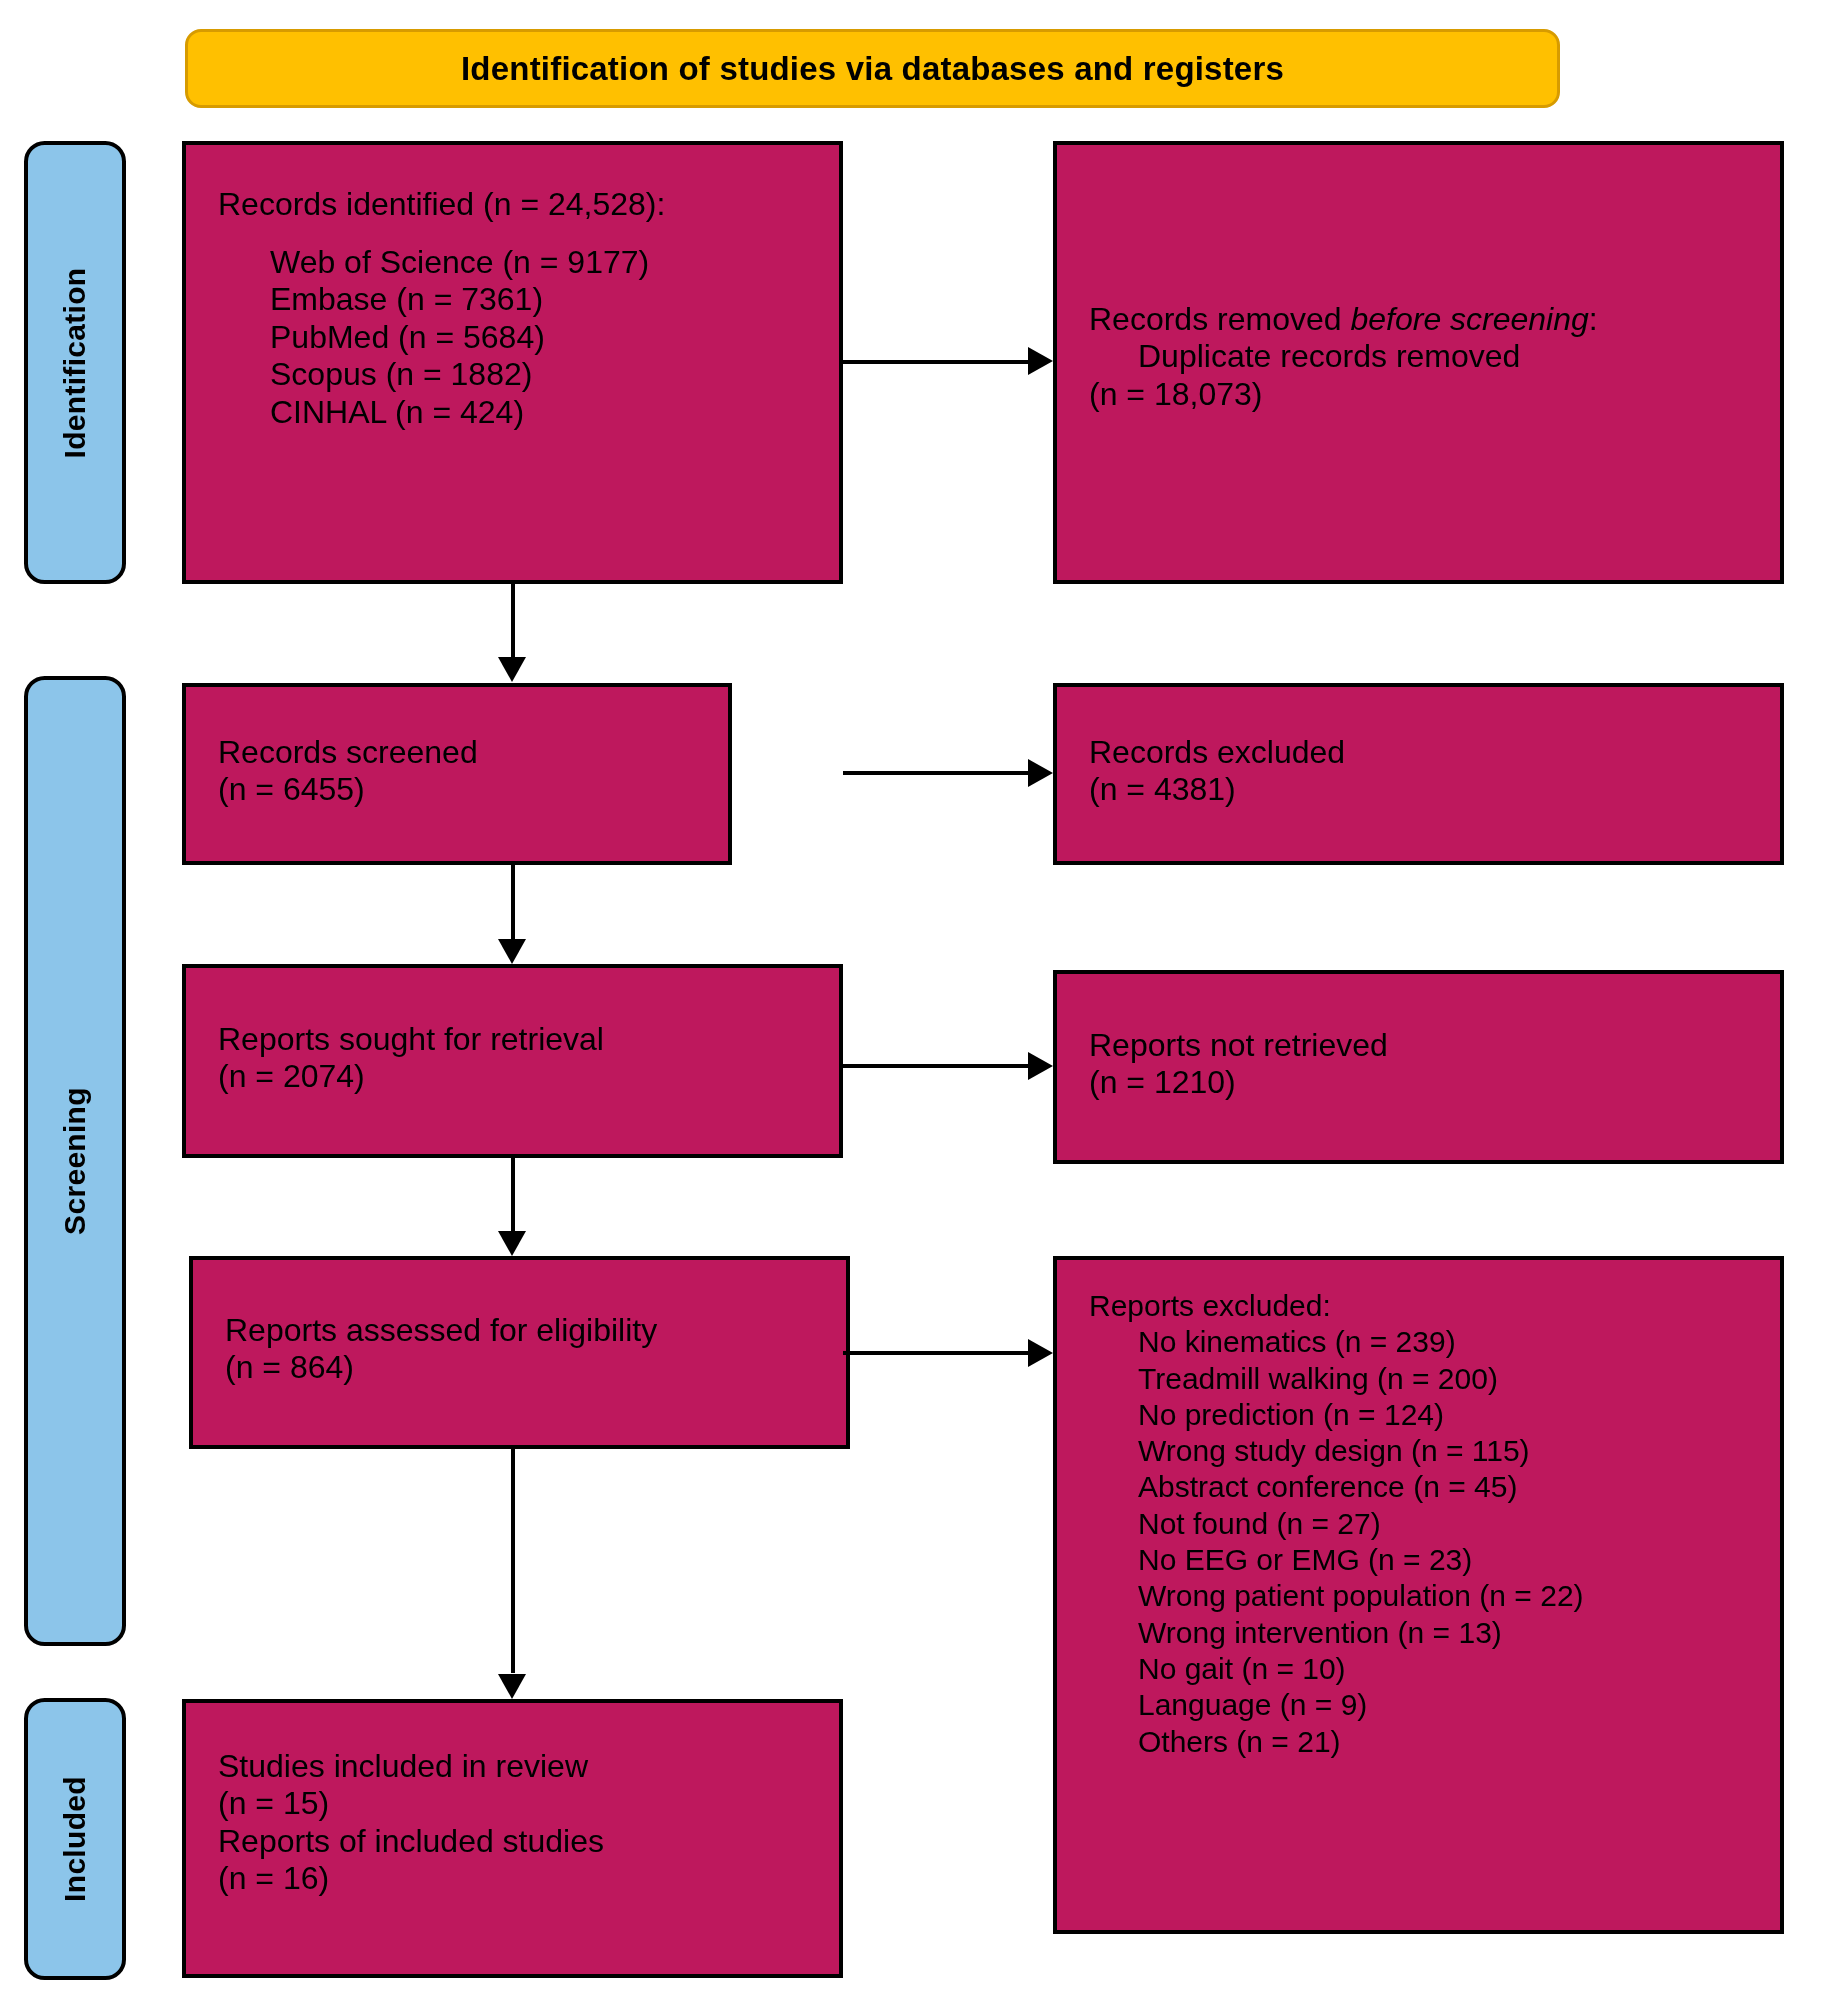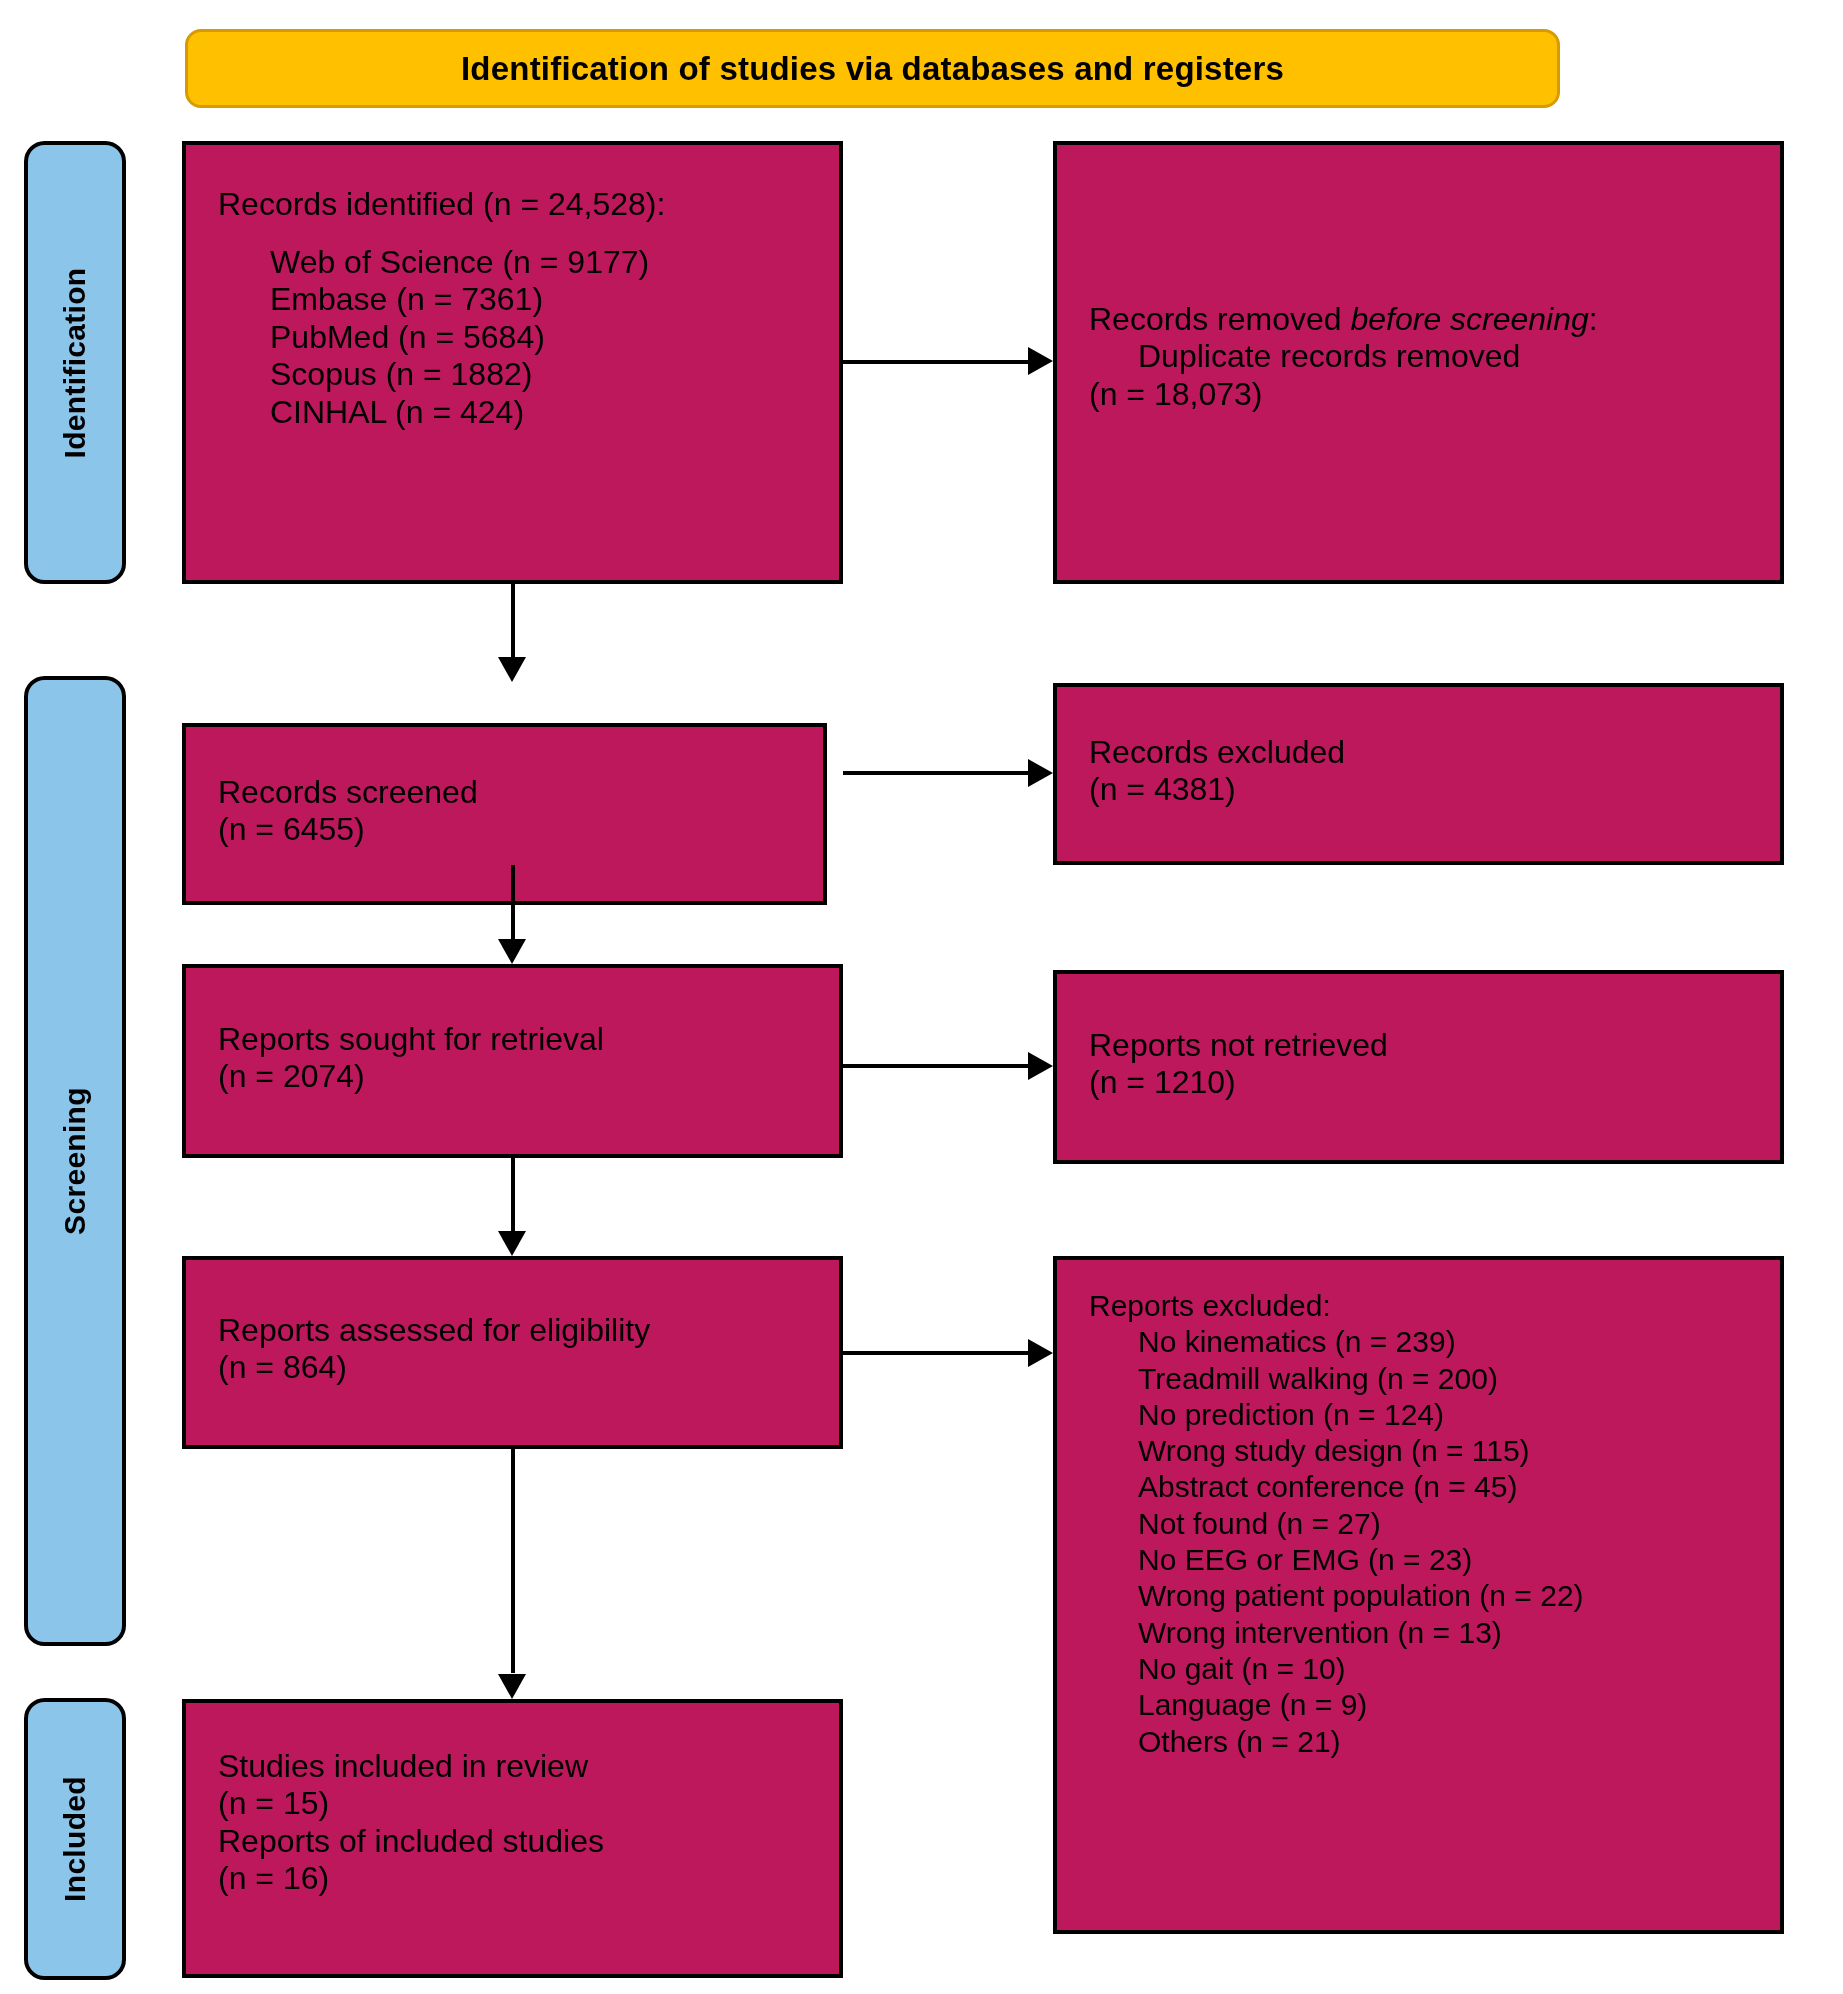--- a/index.html
+++ b/index.html
@@ -92,27 +92,27 @@
   }
   .flow-box .line.indent  { padding-left: 52px; }
   .flow-box .line.indent2 { padding-left: 49px; }
   .flow-box .line.spacer  { height: 20.6px; }
   .flow-box .line em { font-style: italic; }
 
   
   #box-identified       { left: 182px; top: 141px;  width: 661px; height: 443px; }
   #box-identified .box-body   { top: 41px; }
 
-  #box-screened         { left: 182px; top: 683px; width: 645px; height: 182px; margin-top: 40px; }
+  #box-screened         { left: 182px; top: 683px; width: 550px; height: 182px; }
   #box-screened .box-body     { top: 47px; }
 
   #box-sought           { left: 182px; top: 964px; width: 661px; height: 194px; padding-left: 12px; }
   #box-sought .box-body       { top: 53px; }
 
-  #box-assessed         { left: 182px; top: 1256px; width: 661px; height: 193px; }
+  #box-assessed         { left: 189px; top: 1256px; width: 661px; height: 193px; }
   #box-assessed .box-body     { top: 52px; }
 
   #box-included         { left: 182px; top: 1699px; width: 661px; height: 279px; }
   #box-included .box-body     { top: 45px; }
 
   
   #box-removed          { left: 1053px; top: 141px;  width: 731px; height: 443px; }
   #box-removed .box-body      { top: 156px; }
 
   #box-excluded-records { left: 1053px; top: 683px; width: 731px; height: 182px; }

